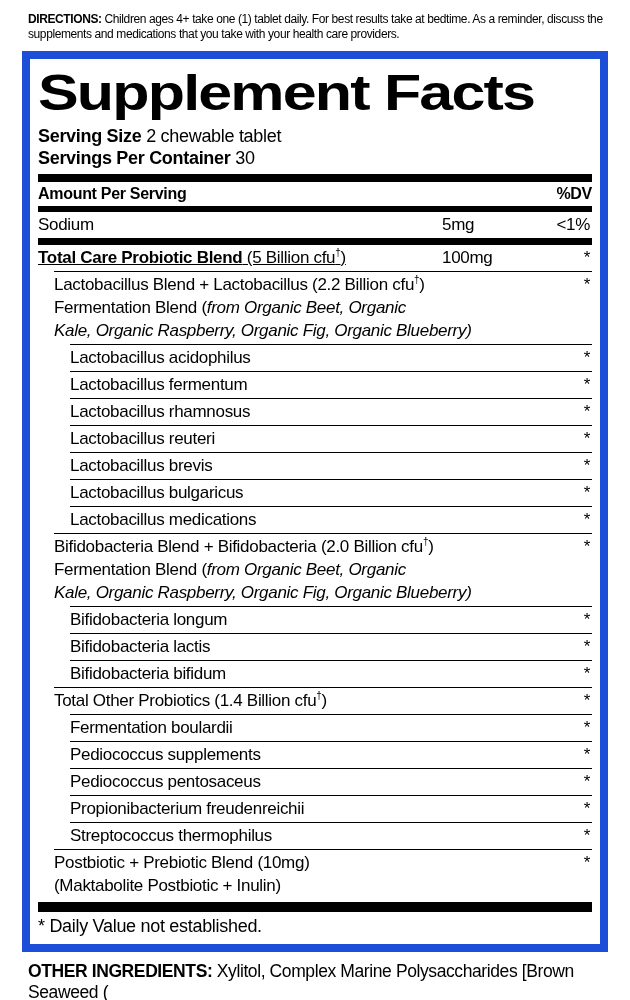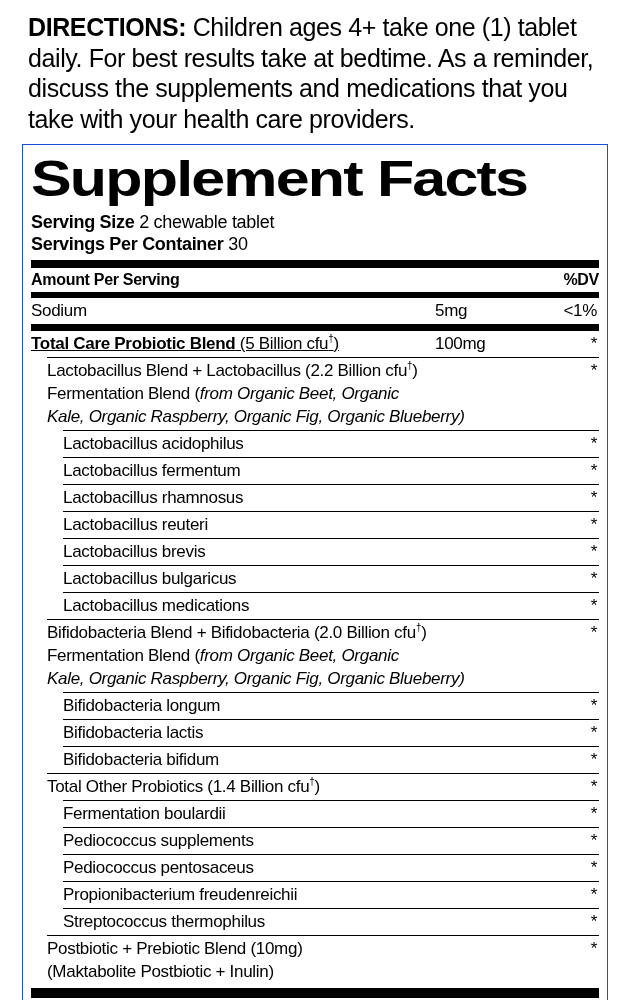--- a/index.html
+++ b/index.html
@@ -13,33 +13,33 @@
   .page {
     width: 630px;
     height: 1000px;
     box-sizing: border-box;
     padding: 10px 22px 0 22px;
     background: #ffffff;
     overflow: hidden;
   }
   
   .directions {
-    font-size: 25px;
+    font-size: 12px;
     line-height: 1.22;
     letter-spacing: -0.4px;
     margin: 2px 0 10px 6px;
     width: 582px;
   }
   .directions b { letter-spacing: -0.4px; }
 
   
   .panel {
     width: 586px;
     box-sizing: border-box;
-    border: 1px solid #1d4ed8;
+    border: 8px solid #1d4ed8;
     padding: 4px 8px 6px 8px;
     background: #fff;
   }
   .sf-title-wrap {
     height: 56px;
     overflow: hidden;
     margin: 2px 0 4px 0;
   }
   .sf-title {
     font-size: 50px;

